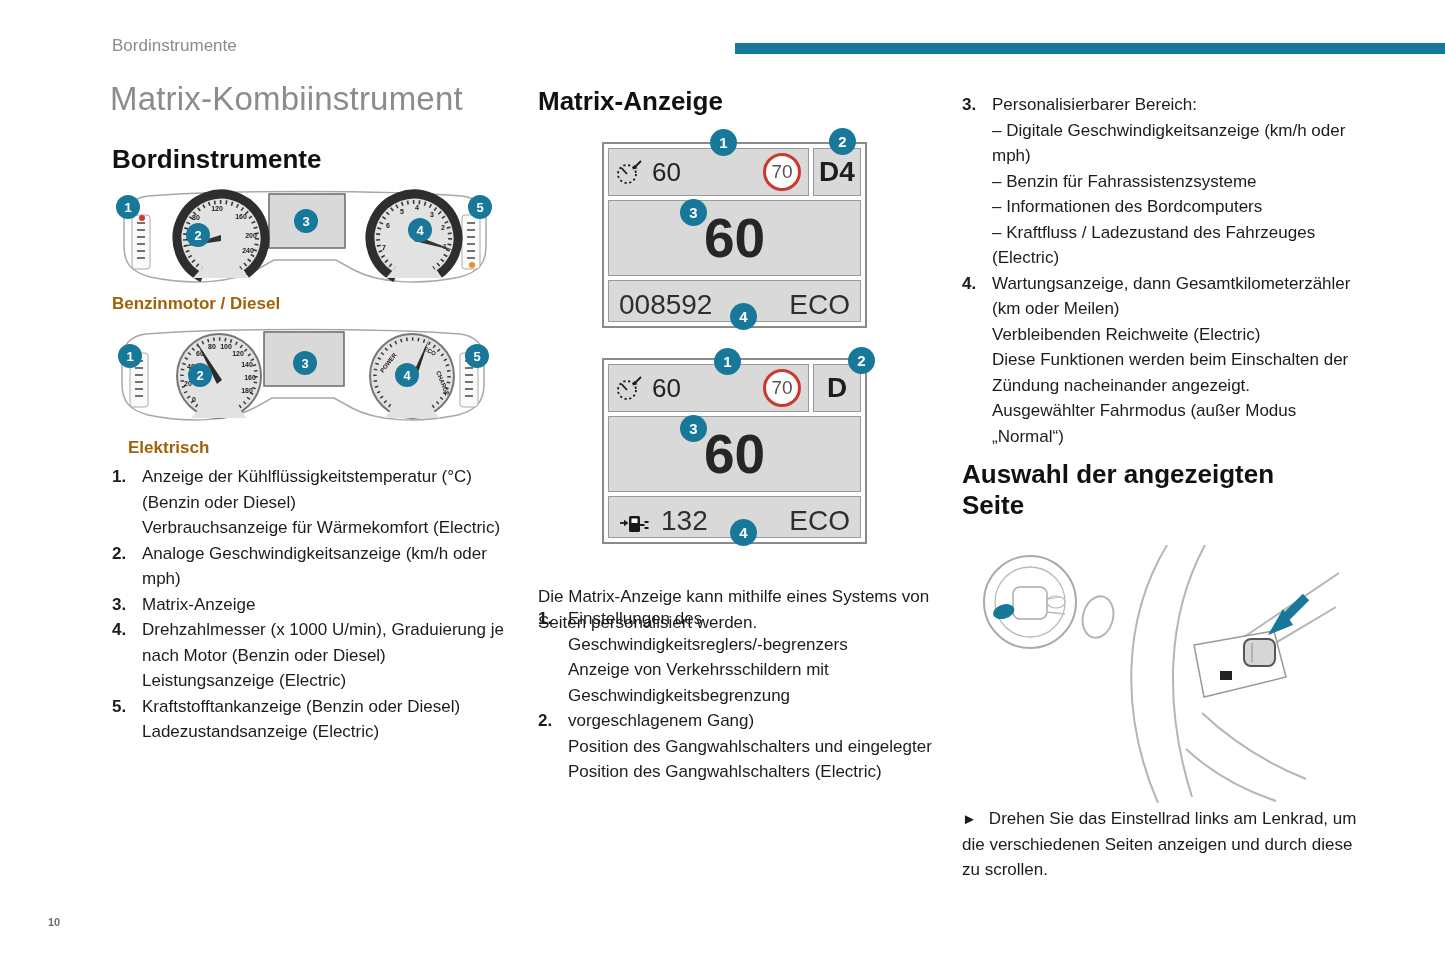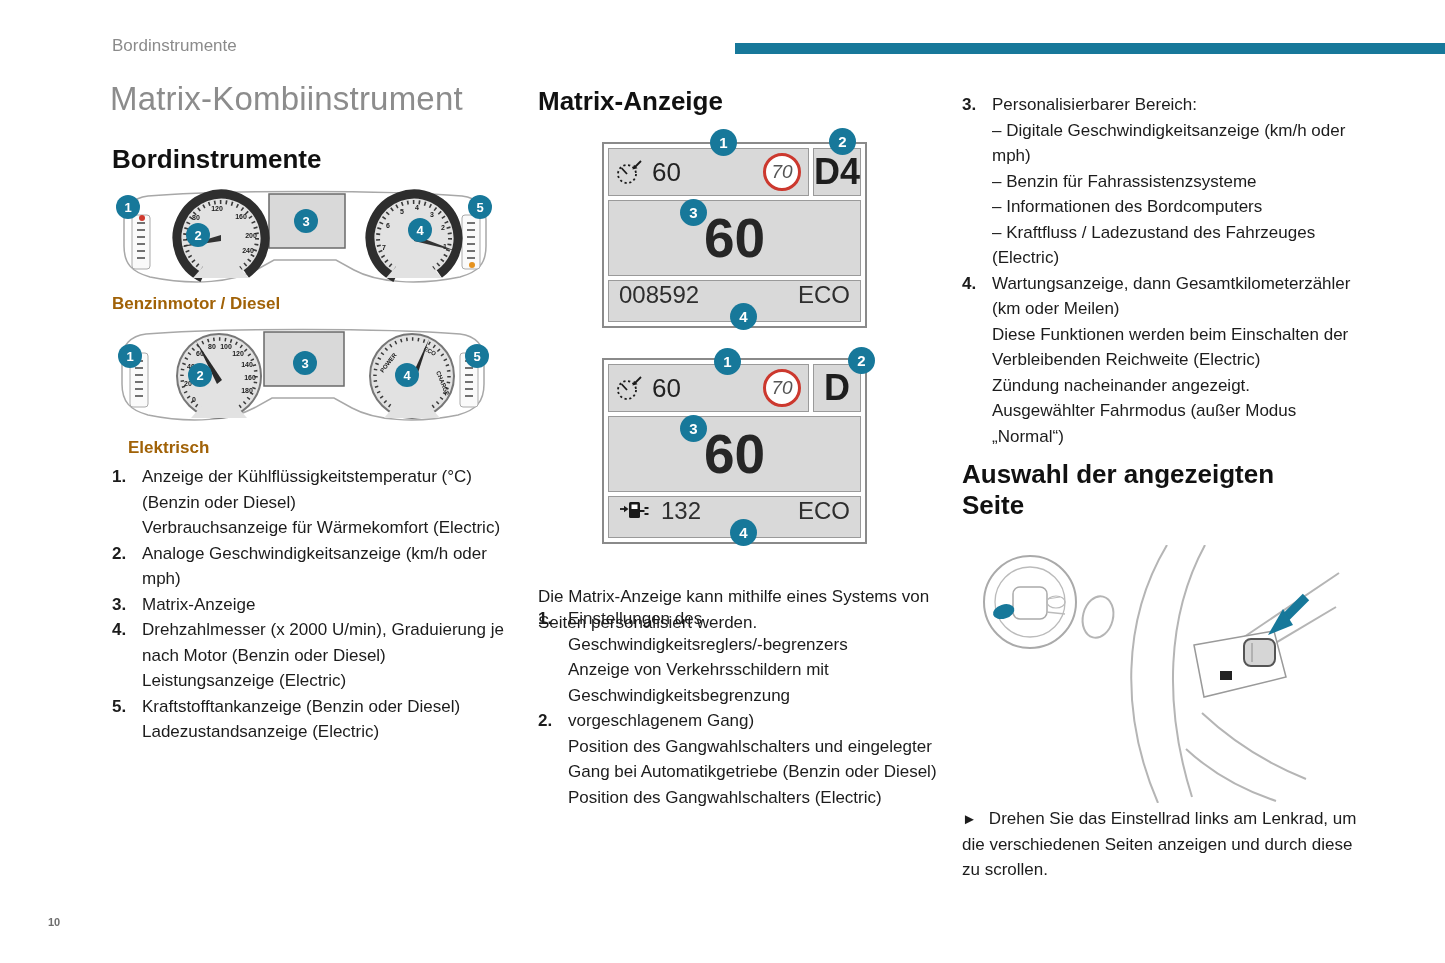--- a/index.html
+++ b/index.html
@@ -27,29 +27,29 @@
   .tline { white-space:nowrap; }
   .b { font-weight:normal; }
   .page-number { left:48px; top:916px; font-size:11px; font-weight:bold; color:#6e6e6e; }
 
   
   .mdisplay { width:265px; border:2px solid #8a8a8a; background:#fff; padding:4px; }
   .mrow { display:flex; gap:4px; }
   .mcell { background:#d9d9d9; border:1px solid #9a9a9a; }
   .mhead-left { flex:1; height:48px; display:flex; align-items:center; padding:0 7px; }
   .mhead-gear { width:48px; height:48px; display:flex; align-items:center; justify-content:center;
-                font-size:36px; font-weight:bold; color:#1e1e1e; }
+                font-size:28px; font-weight:bold; color:#1e1e1e; }
   .set-speed { font-size:26px; color:#222; margin-left:6px; }
   .limit-sign { margin-left:auto; width:38px; height:38px; border:3px solid #cc382e; border-radius:50%;
                 background:#fff; display:flex; align-items:center; justify-content:center;
-                font-size:19px; color:#555;font-style:italic; }
+                font-size:19px; color:#555; }
   .mmain { margin-top:4px; height:76px; display:flex; align-items:center; justify-content:center;
            font-size:55px; font-weight:bold; color:#262626; }
-  .mbottom { margin-top:4px; height:42px; display:flex; align-items:flex-start; padding:0 10px;
-             font-size:24px; color:#2e2e2e; }
+  .mbottom { margin-top:4px; height:42px; display:flex; align-items:flex-end; padding:0 10px;
+             font-size:28px; color:#2e2e2e; }
   .mode { margin-left:auto; }
   .range-val { margin-left:8px; }
   .callout { position:absolute; width:27px; height:27px; border-radius:50%; background:#17789a;
              color:#fff; font-size:15px; font-weight:bold; display:flex; align-items:center;
              justify-content:center; }
   .instr-arrow { margin-right:12px; font-size:15px; }
 </style>
 </head>
 <body>
 
@@ -255,21 +255,21 @@
       </div>
     <div class="li">
         <span class="num">3.</span>
         <div class="li-body">
           <div class="tline">Matrix-Anzeige</div>
         </div>
       </div>
     <div class="li">
         <span class="num">4.</span>
         <div class="li-body">
-          <div class="tline">Drehzahlmesser (x 2000 U/min), Graduierung je</div>
+          <div class="tline">Drehzahlmesser (x 1000 U/min), Graduierung je</div>
           <div class="tline">nach Motor (Benzin oder Diesel)</div>
           <div class="tline">Leistungsanzeige (Electric)</div>
         </div>
       </div>
     <div class="li">
         <span class="num">5.</span>
         <div class="li-body">
           <div class="tline">Kraftstofftankanzeige (Benzin oder Diesel)</div>
           <div class="tline">Ladezustandsanzeige (Electric)</div>
         </div>
@@ -354,21 +354,20 @@
           <div class="tline">Geschwindigkeitsreglers/-begrenzers</div>
           <div class="tline">Anzeige von Verkehrsschildern mit</div>
           <div class="tline">Geschwindigkeitsbegrenzung</div>
         </div>
       </div>
     <div class="li">
         <span class="num">2.</span>
         <div class="li-body">
           <div class="tline">vorgeschlagenem Gang)</div>
           <div class="tline">Position des Gangwahlschalters und eingelegter</div>
-          <div class="tline">Gang bei Automatikgetriebe (Benzin oder Diesel)</div>
           <div class="tline">Position des Gangwahlschalters (Electric)</div>
         </div>
       </div>
   </div>
 
   <div class="abs body-text list" style="left:962px; top:92px; width:400px;">
     <div class="li">
         <span class="num">3.</span>
         <div class="li-body">
           <div class="tline">Personalisierbarer Bereich:</div>
@@ -379,22 +378,22 @@
           <div class="tline">–  Kraftfluss / Ladezustand des Fahrzeuges</div>
           <div class="tline">(Electric)</div>
         </div>
       </div>
     <div class="li">
         <span class="num">4.</span>
       <div class="li-body">
         <div>
             <div class="tline">Wartungsanzeige, dann Gesamtkilometerzähler</div>
             <div class="tline">(km oder Meilen)</div>
+            <div class="tline">Verbleibenden Reichweite (Electric)</div>
             <div class="tline">Diese Funktionen werden beim Einschalten der</div>
-            <div class="tline">Verbleibenden Reichweite (Electric)</div>
             <div class="tline">Zündung nacheinander angezeigt.</div>
             <div class="tline">Ausgewählter Fahrmodus (außer Modus</div>
           </div>
         <div class="tline"><span>„</span><span class="b">Normal</span><span>“)</span></div>
       </div>
     </div>
   </div>
 
   <div class="abs h2 heading-right">Auswahl der angezeigten Seite</div>
 

